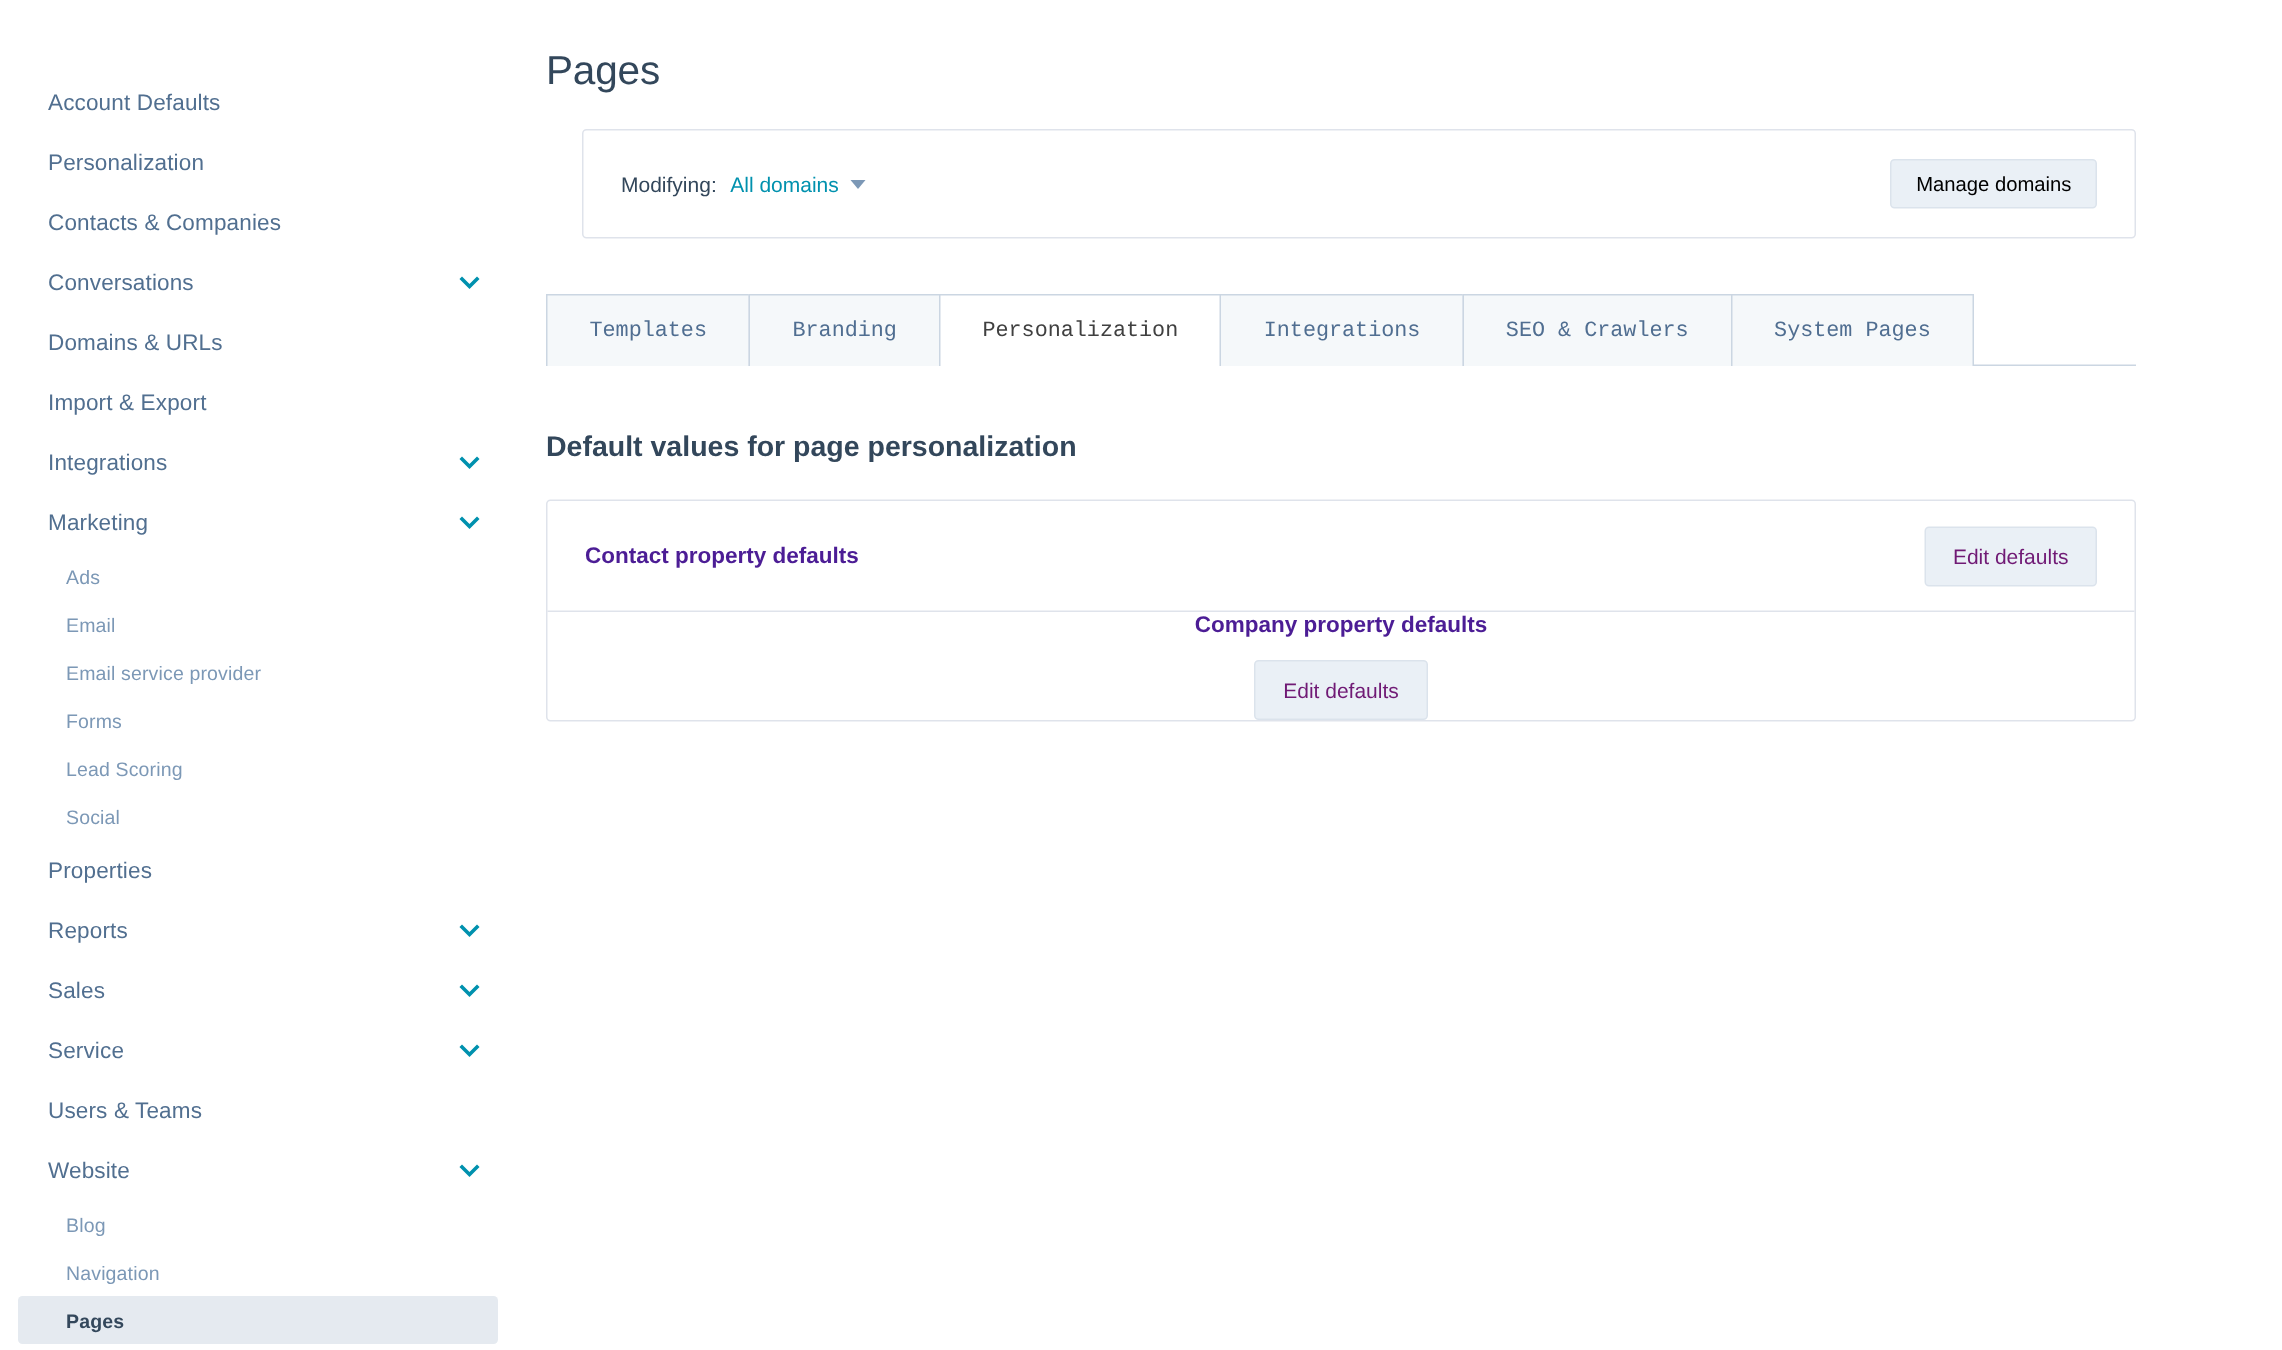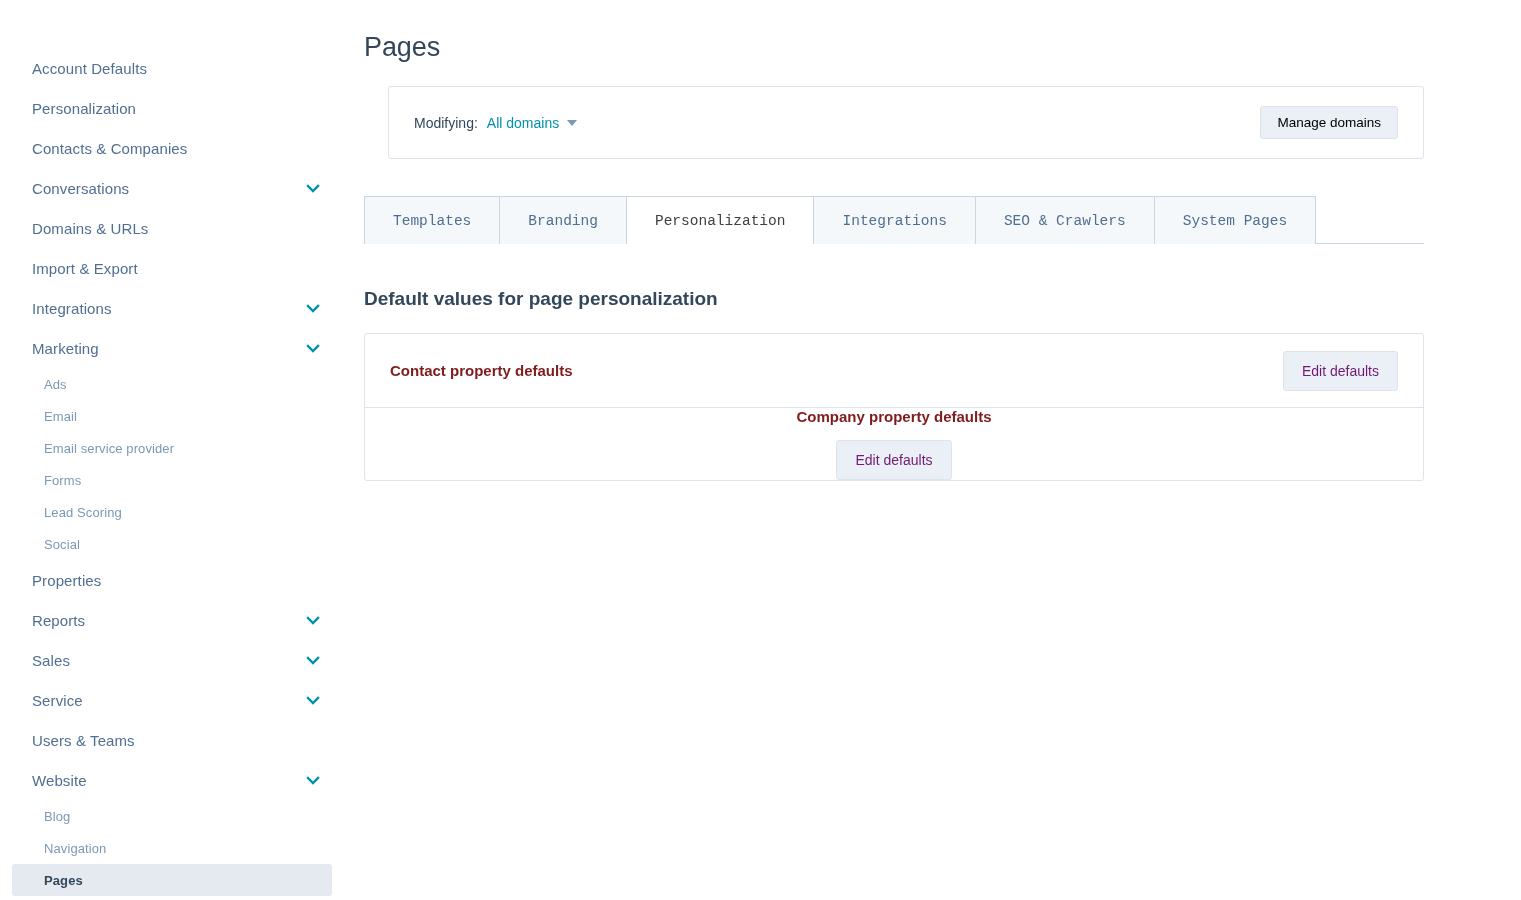--- a/index.html
+++ b/index.html
@@ -142,21 +142,21 @@
     border-radius: 3px;
     background: #ffffff;
   }
   .defaults-row {
     height: 73px;
     display: flex; align-items: center; justify-content: space-between;
     padding: 0 25px;
   }
   .defaults-row + .defaults-row { border-top: 1px solid #dfe3eb; flex-direction: column; }
   .defaults-row .row-label {
-    font-size: 15px; font-weight: 700; color: #7f1d1d;
+    font-size: 15px; font-weight: 700; color: #4c1d95;
   }
   .btn-edit {
     background: #eaf0f6;
     border: 1px solid #dbe3ec;
     border-radius: 3px;
     color: #701a75;
     font-size: 14px;
     font-family: "Liberation Sans", sans-serif;
     padding: 0 18px;
     height: 40px;

